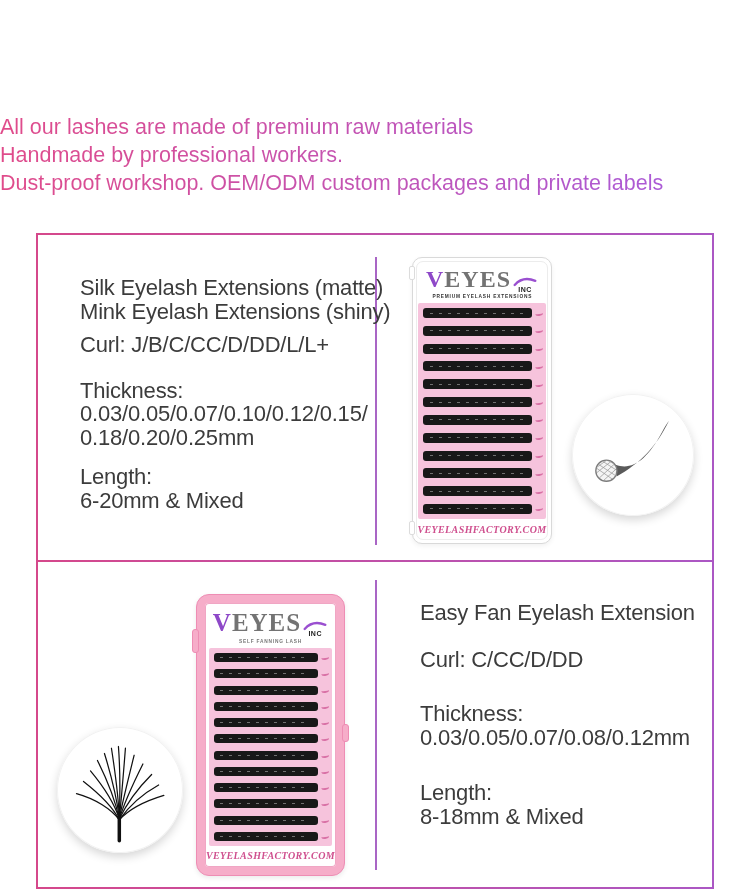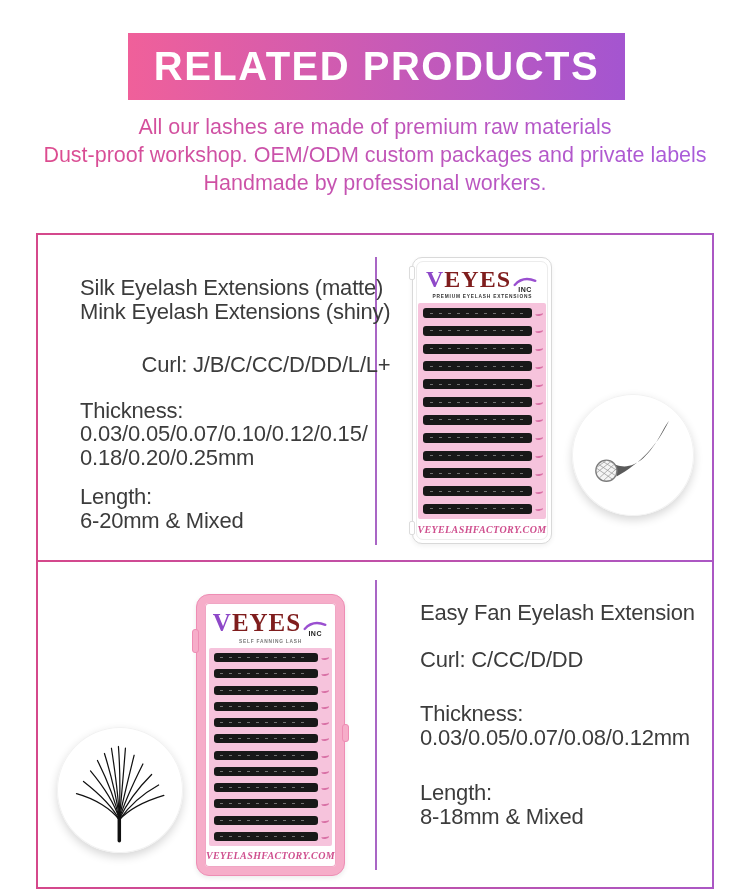--- a/index.html
+++ b/index.html
@@ -15,21 +15,21 @@
     background:linear-gradient(90deg, var(--banner-start), var(--banner-end));
     display:flex; align-items:center; justify-content:center;
   }
   .banner-title {
     color:#ffffff; font-size:40px; font-weight:bold; letter-spacing:1.5px;
     white-space:nowrap;
   }
 
   
   .tagline {
-    position:absolute; top:113px; left:0; width:750px; text-align:center;
+    position:absolute; top:113px; left:0; width:750px; text-align:left;
     font-size:21.5px; line-height:28px;
     background:linear-gradient(90deg, var(--tagline-start), var(--tagline-end));
     -webkit-background-clip:text; background-clip:text; color:transparent;
   }
 
   
   .cards {
     position:absolute; left:36px; top:233px; width:678px; height:656px;
     border:2px solid;
     border-image:linear-gradient(90deg, var(--border-start), var(--border-end)) 1;
@@ -40,21 +40,21 @@
   }
   .vdivider { position:absolute; width:1.5px; background:var(--divider); }
   .vdivider.v1 { left:337px; top:22px;  height:288px; }
   .vdivider.v2 { left:337px; top:345px; height:290px; }
 
   
   .spec { position:absolute; color:var(--text); font-size:22px; line-height:23.5px; letter-spacing:-0.2px; }
   .spec.t1 { left:80px;  top:276px; }
   .spec.t2 { left:420px; top:601px; }
   .spec .grp { margin:0; }
-  .t1 .g2 { margin-top:30px;text-align:right; } .t1 .g3 { margin-top:22px; } .t1 .g4 { margin-top:16px; }
+  .t1 .g2 { margin-top:10px; } .t1 .g3 { margin-top:22px; } .t1 .g4 { margin-top:16px; }
   .t2 .g2 { margin-top:23px; } .t2 .g3 { margin-top:31px; } .t2 .g4 { margin-top:32px; }
 
   
   .tray { position:absolute; display:flex; flex-direction:column; }
   .tray-1 {
     left:412px; top:257px; width:140px; height:287px;
     background:#ffffff; border:1.5px solid #d9d9d9; border-radius:10px;
     padding:5px 5px 4px 5px; box-shadow:0 2px 5px rgba(0,0,0,.06);
   }
   .tray-1::before {
@@ -78,21 +78,21 @@
     border:1px solid var(--frame-edge); border-radius:3px; }
   .hinge2.a { left:-5px; top:34px; width:7px; height:24px; }
   .hinge2.b { right:-5px; top:46%; width:7px; height:18px; }
 
   .logo-area { display:flex; flex-direction:column; align-items:center; padding-top:3px; }
   .brand-row { display:flex; align-items:flex-end; justify-content:center;
     font-family:"Liberation Serif", serif; font-weight:bold; }
   .tray-1 .brand-row { font-size:24px; letter-spacing:1px; }
   .tray-2 .brand-row { font-size:25px; letter-spacing:1px; }
   .brand-initial { color:var(--brand-purple); }
-  .brand-rest { color:#7f1d1d; }
+  .brand-rest { color:#737373; }
   .inc-wrap { display:flex; flex-direction:column; align-items:center; margin-left:1px; }
   .swoosh { width:26px; height:11px; margin-bottom:-1px; }
   .brand-suffix { font-family:"Liberation Sans", sans-serif; font-size:7px;
     font-weight:bold; letter-spacing:0.5px; color:#222; }
   .brand-tagline { font-size:6px; letter-spacing:1px; font-weight:bold;
     white-space:nowrap; transform:scale(0.8); transform-origin:center top; }
   .tray-1 .brand-tagline { color:#333; margin-top:1px; }
   .tray-2 .brand-tagline { color:#777; margin-top:2px; }
 
   .pink-field {
@@ -120,28 +120,25 @@
     display:flex; align-items:center; justify-content:center; }
   .inset.c1 { left:572px; top:394px; width:122px; height:122px; }
   .inset.c2 { left:57px;  top:727px; width:126px; height:126px; }
   .inset svg { width:86%; height:86%; }
 </style>
 </head>
 <body>
 
 <div class="page">
 
-  <div class="banner">
-    <div class="banner-title">RELATED PRODUCTS</div>
-  </div>
 
   <div class="tagline">
     <div>All our lashes are made of premium raw materials</div>
+    <div>Handmade by professional workers.</div>
     <div>Dust-proof workshop. OEM/ODM custom packages and private labels</div>
-    <div>Handmade by professional workers.</div>
   </div>
 
   <div class="cards">
     <div class="hdivider"></div>
     <div class="vdivider v1"></div>
     <div class="vdivider v2"></div>
   </div>
 
   <div class="spec t1">
     <div class="grp g1">

